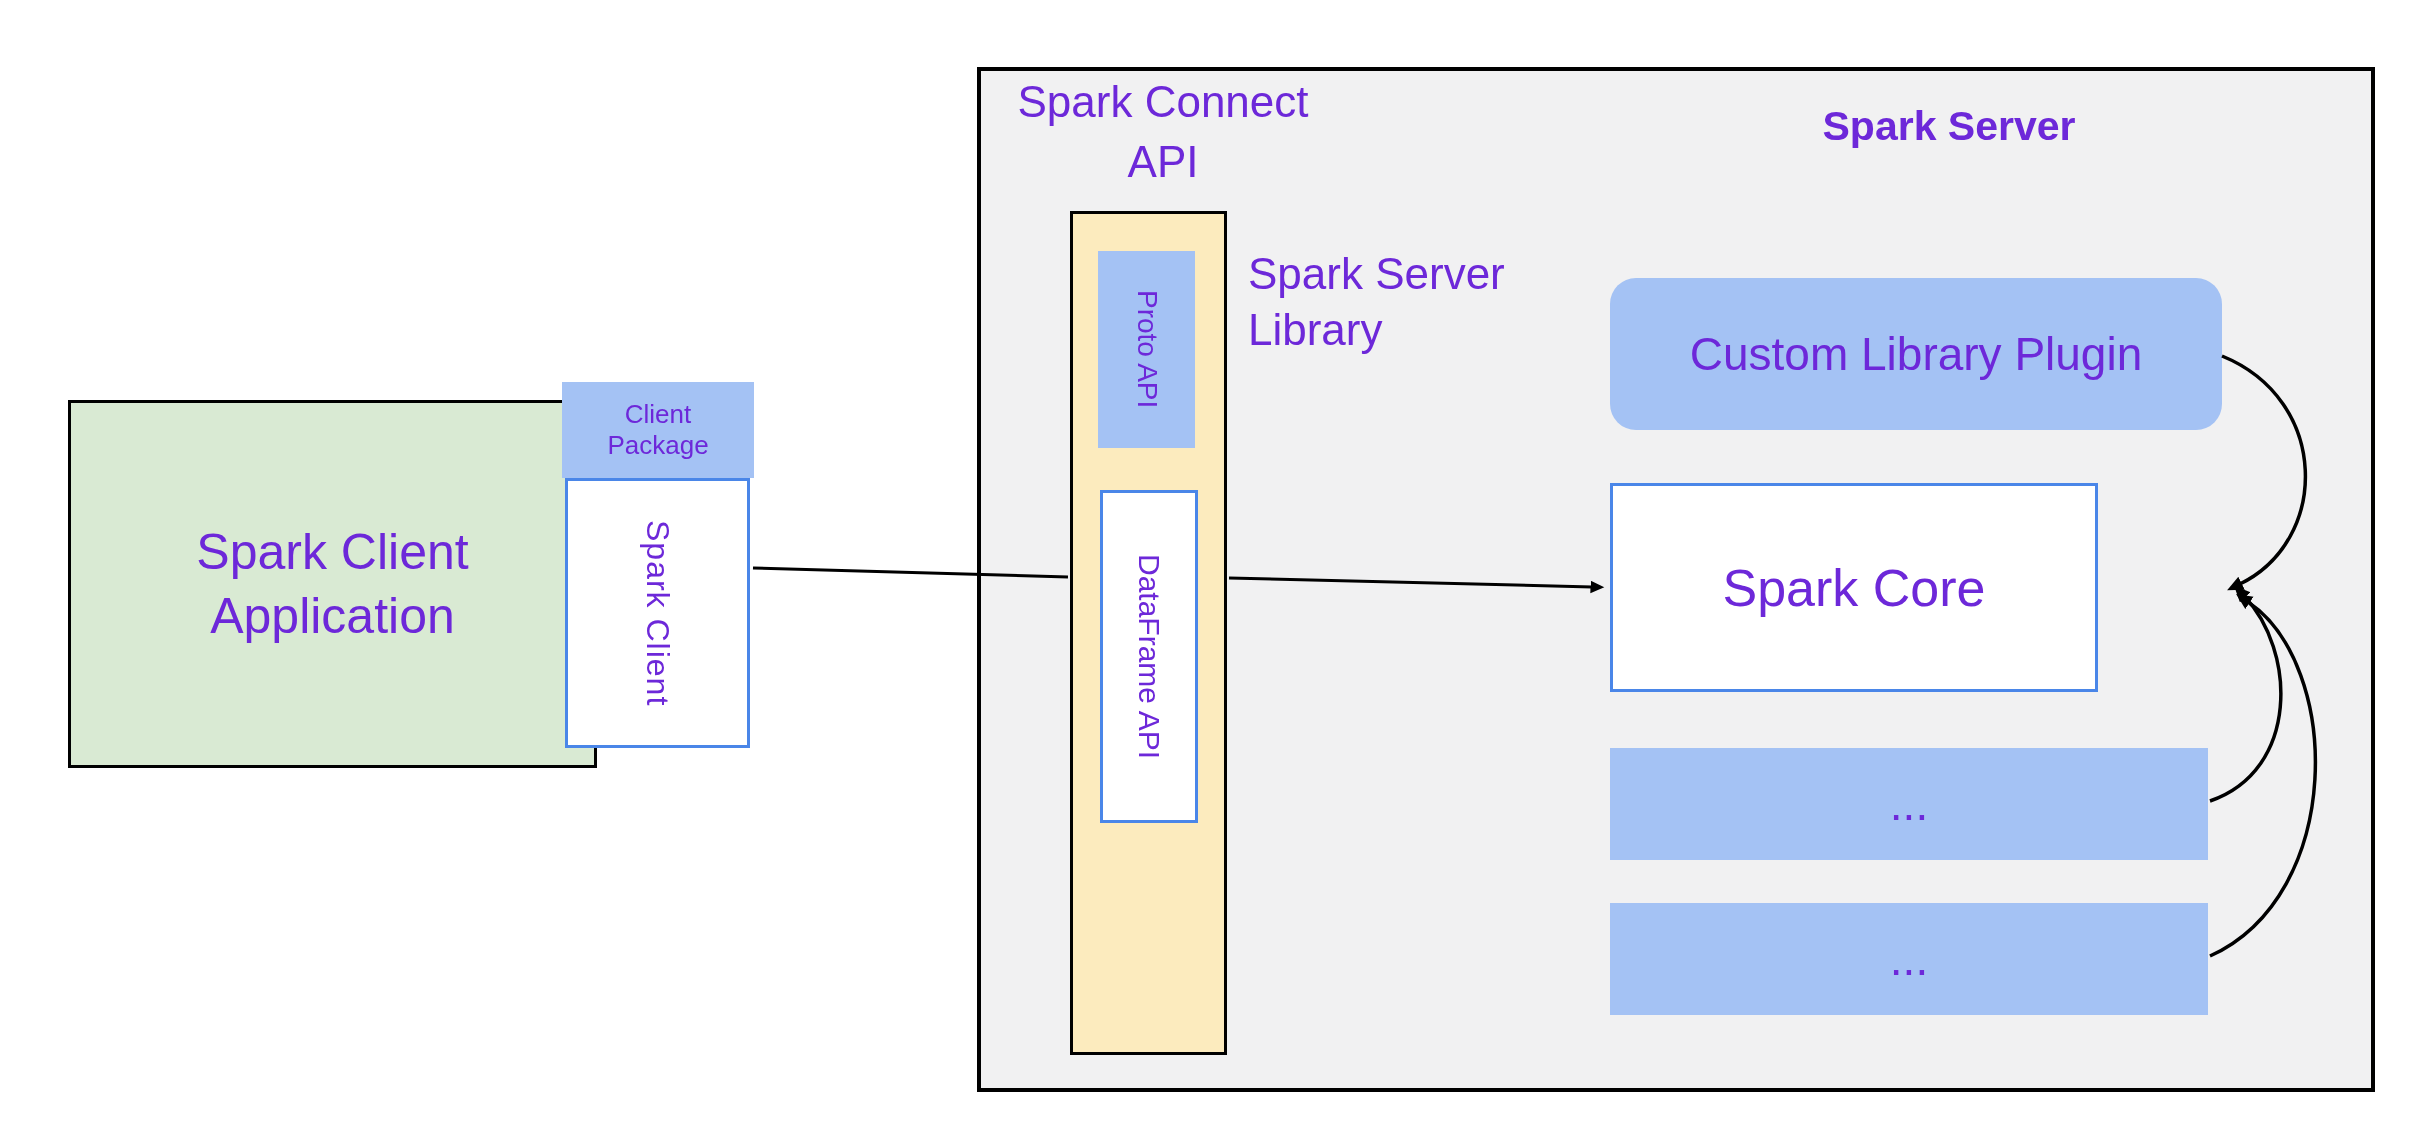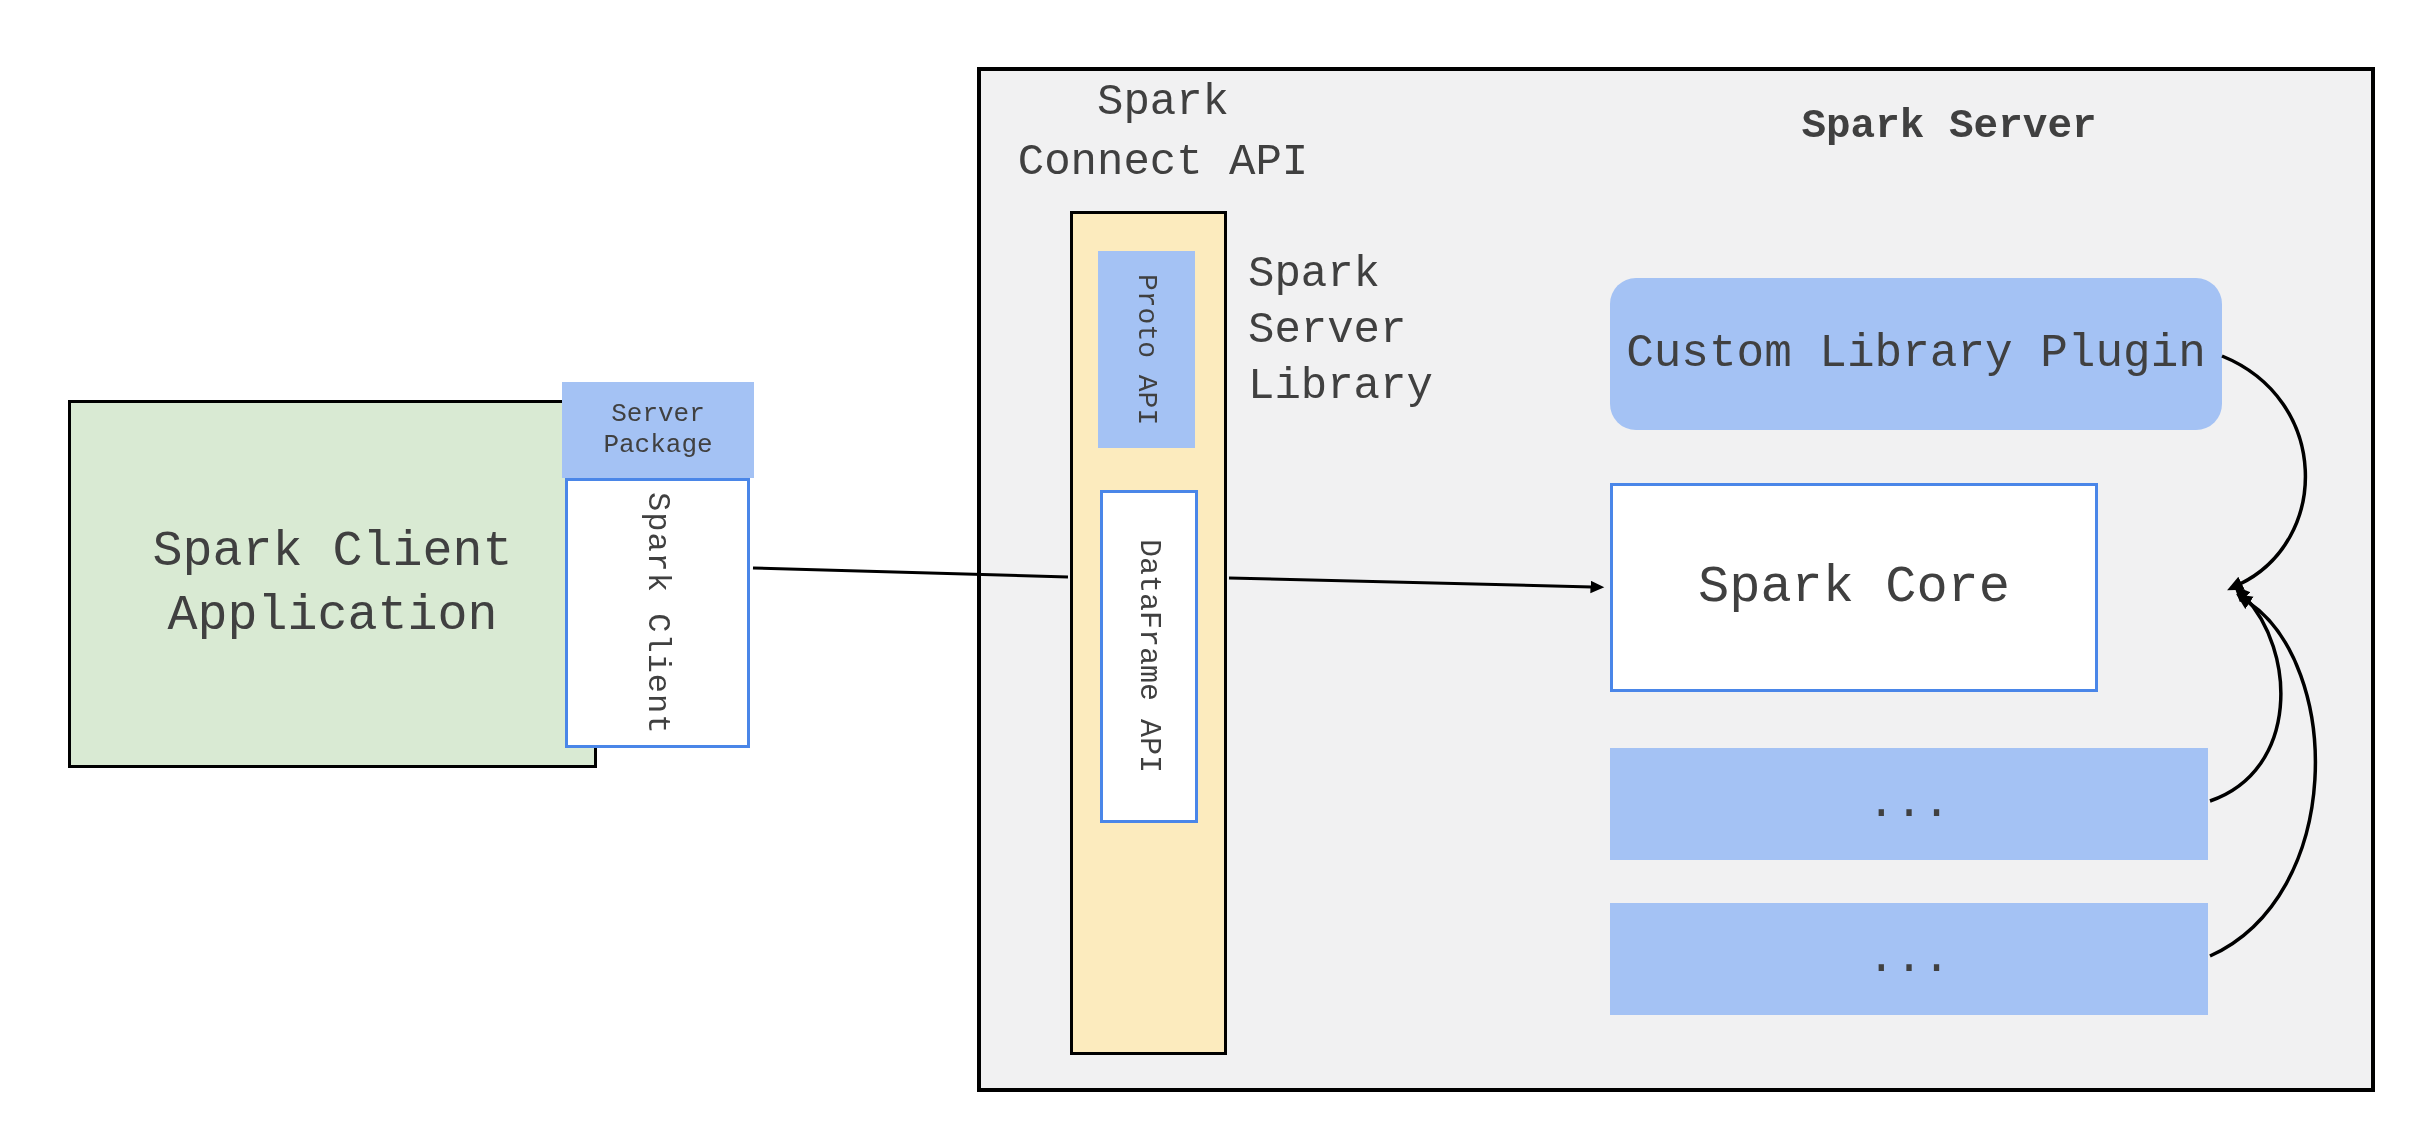--- a/index.html
+++ b/index.html
@@ -1,22 +1,22 @@
 <!DOCTYPE html>
 <html><head>
 <meta charset="utf-8">
 <style>
   html,body{margin:0;padding:0;background:#ffffff;}
   *{box-sizing:border-box;}
   #stage{
     position:relative;
     width:2435px;height:1135px;
     background:#ffffff;
-    font-family:Liberation Mono, monospace;
-    color:#404040;
+    font-family:Liberation Sans, sans-serif;
+    color:#6d28d9;
     overflow:hidden;
   }
   .abs{position:absolute;}
   .box{position:absolute;display:flex;align-items:center;justify-content:center;text-align:center;}
   
   .gray-panel{background:#f1f1f2;border:4px solid #000;}
   .green-box{background:#d9ead3;border:3px solid #000;margin-top:20px;}
   .blue-box{background:#a4c2f4;}
   .white-blue{background:#ffffff;border:3px solid #4a86e8;}
   .yellow-col{background:#fcebbe;border:3px solid #000;}
@@ -44,21 +44,21 @@
 
   <div class="abs lbl-connect" style="left:1008px;top:72px;width:310px;">Spark Connect API</div>
 
   <div class="abs lbl-server" style="left:1799px;top:103px;width:300px;">Spark Server</div>
 
   <div class="box green-box" style="left:68px;top:380px;width:529px;height:368px;">
     <div class="lbl-green" style="width:380px;">Spark Client Application</div>
   </div>
 
   <div class="box blue-box lbl-pkg" style="left:562px;top:382px;width:192px;height:96px;">
-    <div style="width:122px;">Server Package</div>
+    <div style="width:122px;">Client Package</div>
   </div>
 
   <div class="box white-blue" style="left:565px;top:478px;width:185px;height:270px;">
     <span class="vtext v-client">Spark Client</span>
   </div>
 
   <div class="abs yellow-col" style="left:1070px;top:211px;width:157px;height:844px;"></div>
 
   <div class="box blue-box" style="left:1098px;top:251px;width:97px;height:197px;">
     <span class="vtext v-proto">Proto API</span>

